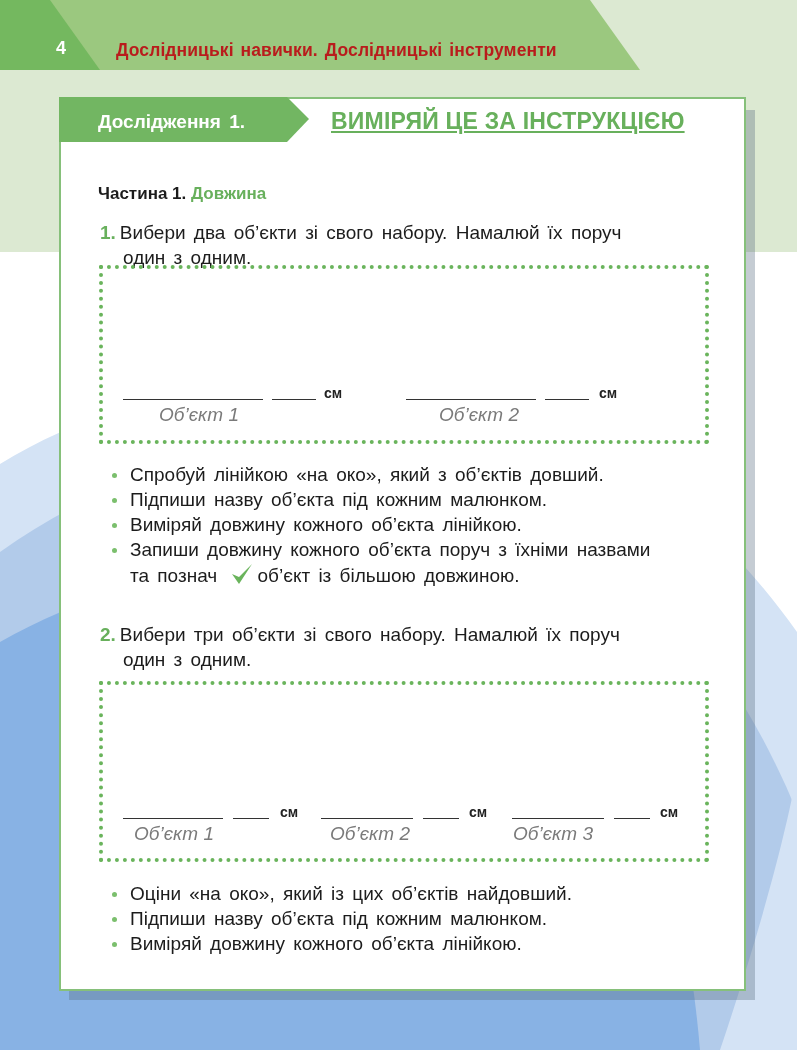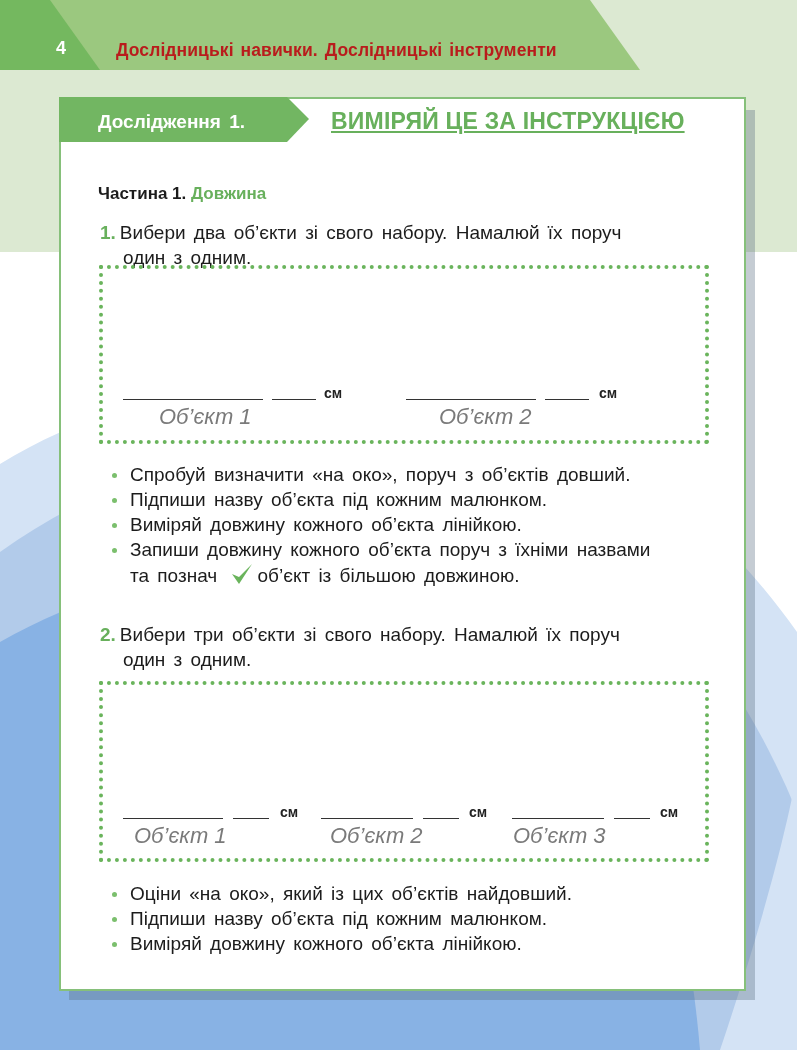--- a/index.html
+++ b/index.html
@@ -63,21 +63,21 @@
   .task .num { color: #68b05c; font-weight: bold; margin-right: 4px; }
   .task .indent { display: block; padding-left: 23px; }
 
   .draw-box {
     position: absolute; left: 38px; width: 610px;
     border: 4px dotted #6ab45c;
   }
   .answer-row { position: absolute; left: 0; right: 0; }
   .line { position: absolute; border-bottom: 1.5px solid #333; height: 0; }
   .unit { position: absolute; font-size: 14px; font-weight: bold; color: #222; }
-  .obj-label { position: absolute; font-size: 22px; font-style: italic; color: #7a7a7a; }
+  .obj-label { position: absolute; font-size: 19px; font-style: italic; color: #7a7a7a; }
 
   .bullets { position: absolute; left: 49px; width: 620px; list-style: none; }
   .bullets li {
     position: relative; font-size: 19px; line-height: 25px; padding-left: 20px; word-spacing: 3px;
   }
   .bullets li::before {
     content: ""; position: absolute; left: 2px; top: 11px; width: 5px; height: 5px;
     border-radius: 50%; background: #7bbf6d;
   }
   .check-icon { display: inline-block; vertical-align: -4px; margin: 0 4px; }
@@ -132,21 +132,21 @@
       <span class="obj-label" style="left:56px; top:135px;">Об’єкт 1</span>
 
       <div class="line" style="left:303px; top:130px; width:130px;"></div>
       <div class="line" style="left:442px; top:130px; width:44px;"></div>
       <span class="unit" style="left:496px; top:116px;">см</span>
       <span class="obj-label" style="left:336px; top:135px;">Об’єкт 2</span>
     </div>
   </div>
 
   <ul class="bullets" style="top:363px;">
-    <li>Спробуй визначити «на око», поруч з об’єктів довший.</li>
+    <li>Спробуй лінійкою «на око», який з об’єктів довший.</li>
     <li>Підпиши назву об’єкта під кожним малюнком.</li>
     <li>Виміряй довжину кожного об’єкта лінійкою.</li>
     <li>
       <span>Запиши довжину кожного об’єкта поруч з їхніми назвами</span><br>
       <span>та познач</span>
       <span class="check-icon">
         <svg width="24" height="24" viewBox="0 0 24 24">
             <path d="M2 12 L9 22 L22 2 L9 15 Z" fill="#6ab45c"></path>
           </svg>
       </span><span>об’єкт із більшою довжиною.</span>

